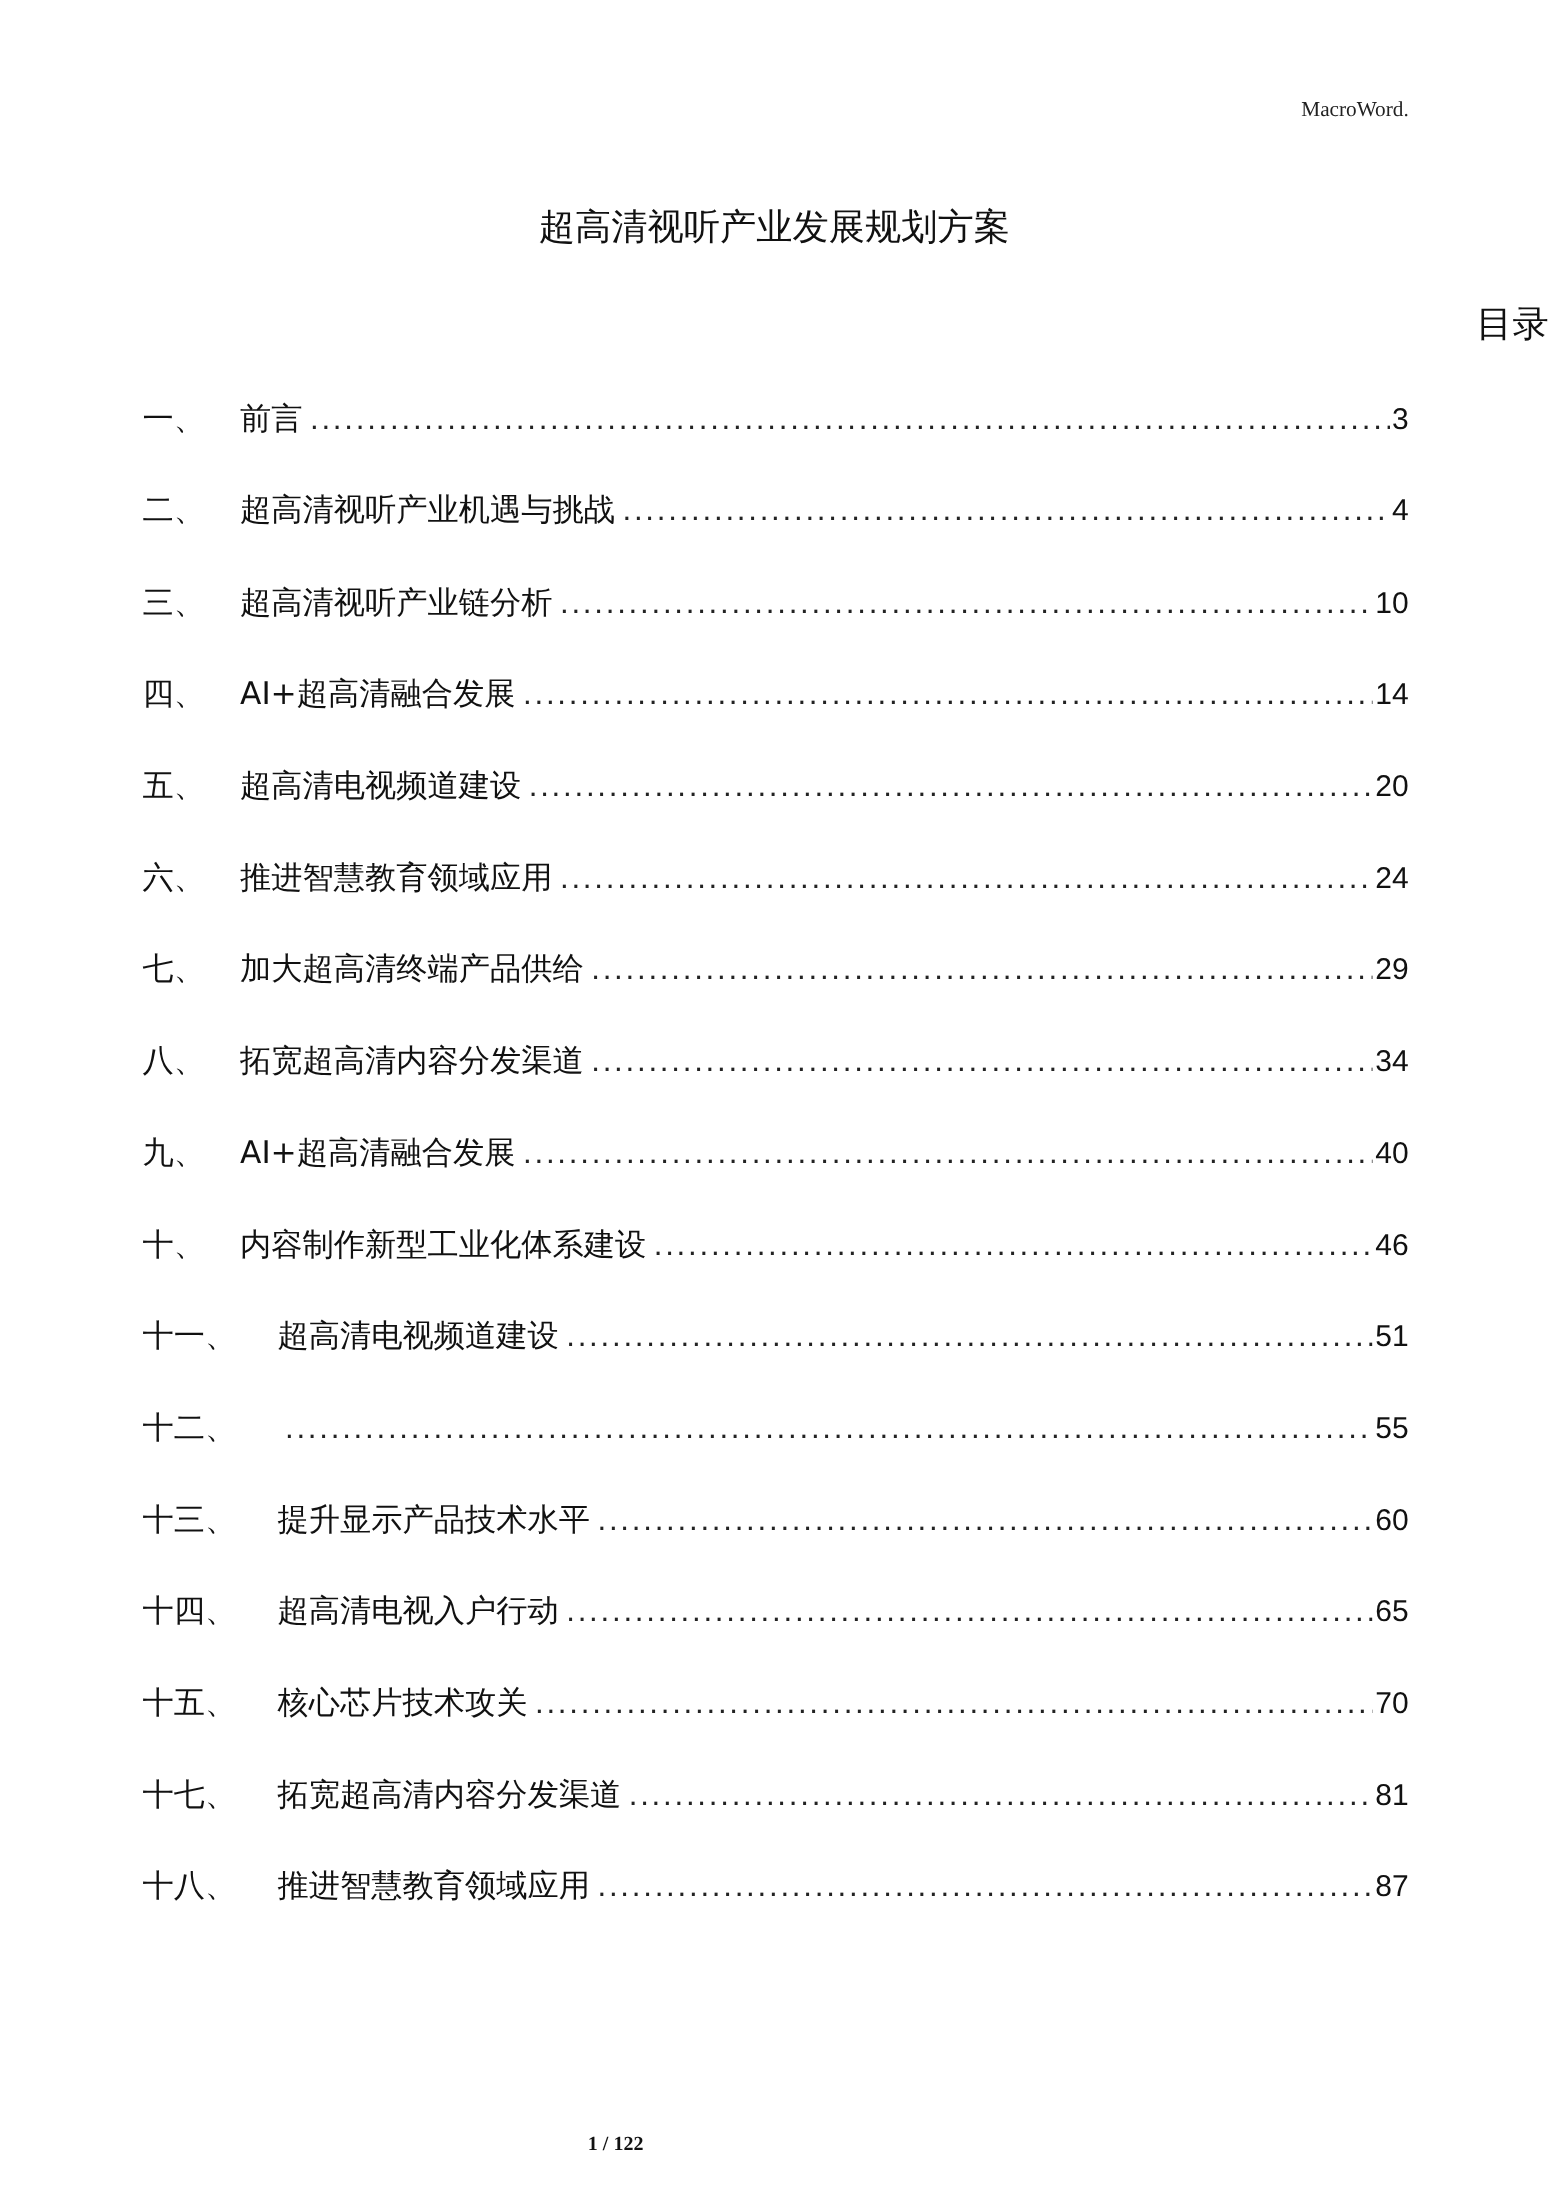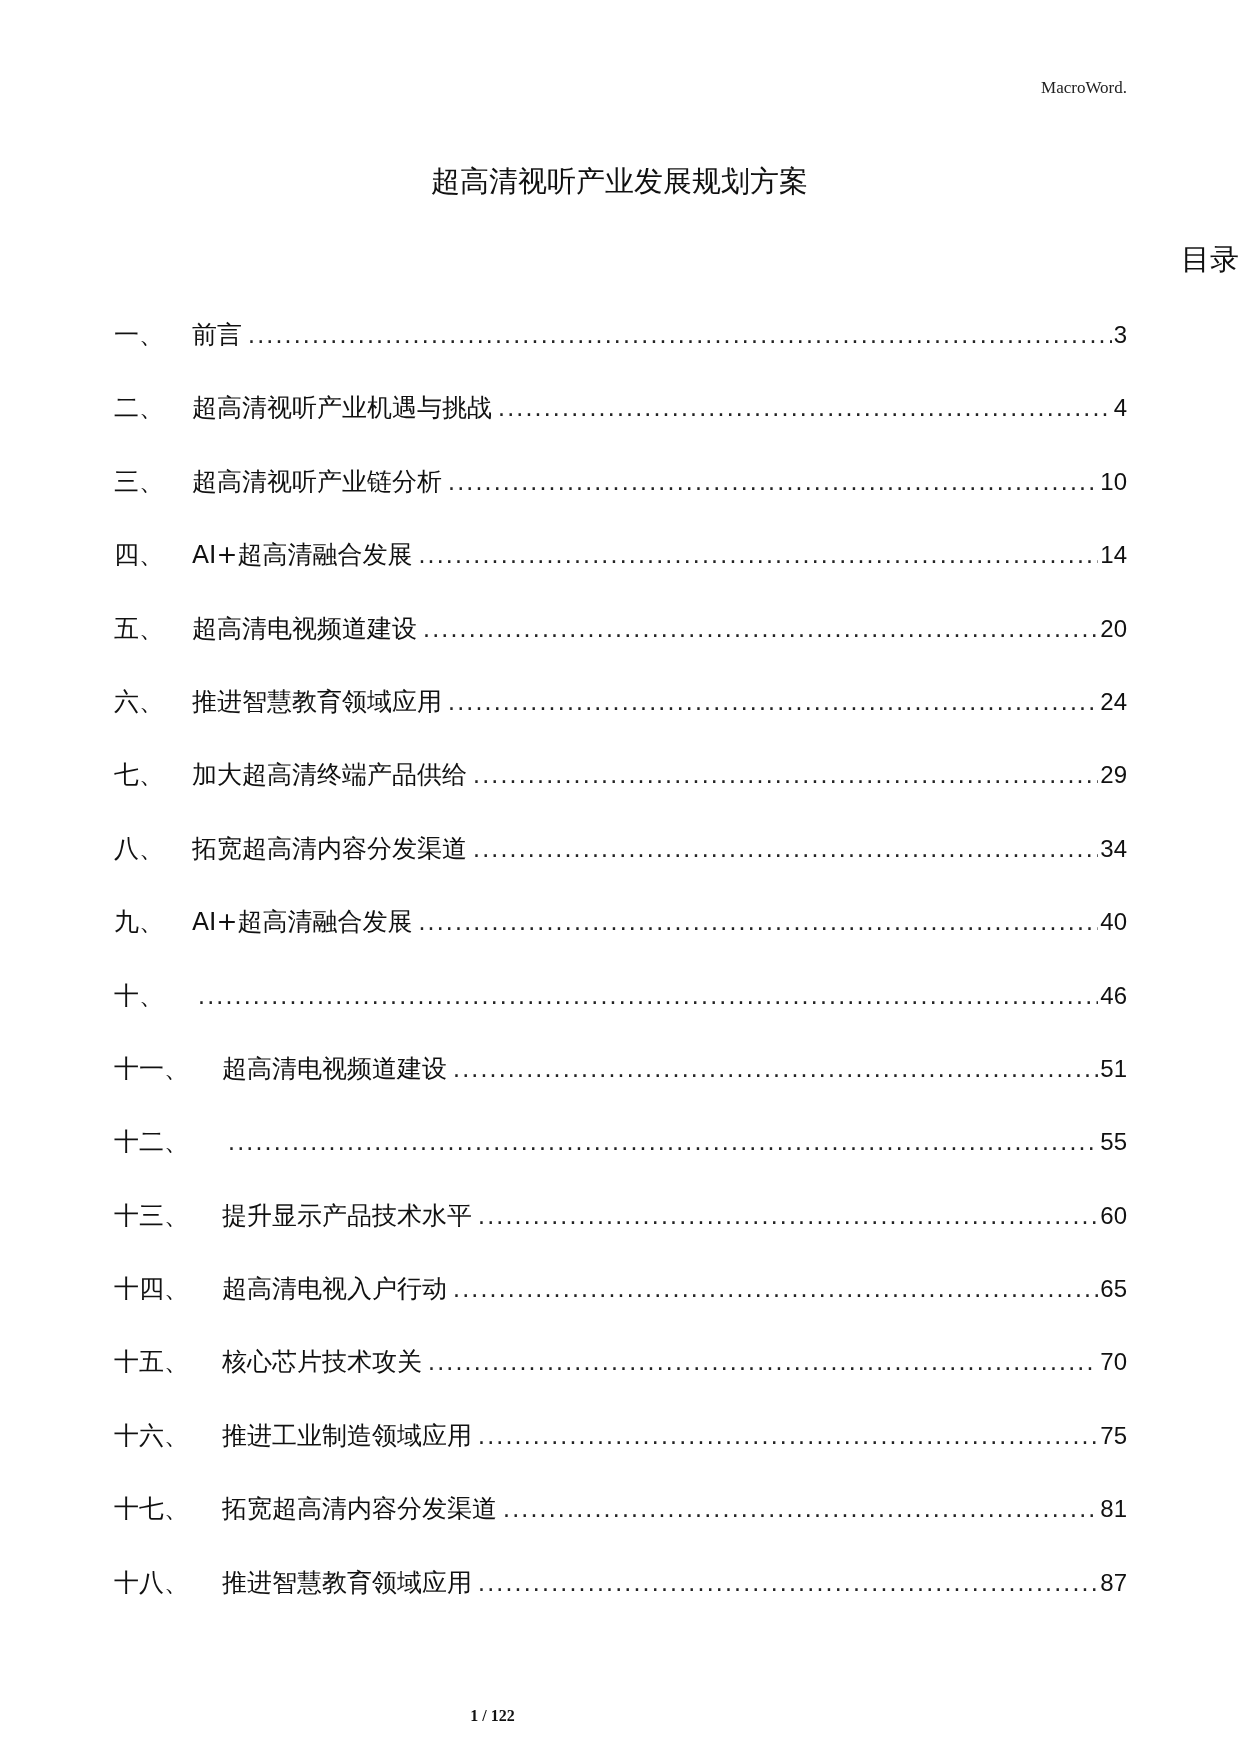--- a/index.html
+++ b/index.html
@@ -75,20 +75,21 @@
       <span class="page">34</span>
     </div>
   <div class="entry">
       <span class="num">九、</span>
       <span class="label">AI+超高清融合发展</span>
       <span class="leader"></span>
       <span class="page">40</span>
     </div>
   <div class="entry">
       <span class="num">十、</span>
+      <span class="label">内容制作新型工业化体系建设</span>
       <span class="leader"></span>
       <span class="page">46</span>
     </div>
   <div class="entry">
       <span class="num wide">十一、</span>
       <span class="label">超高清电视频道建设</span>
       <span class="leader"></span>
       <span class="page">51</span>
     </div>
   <div class="entry">
@@ -108,26 +109,20 @@
       <span class="leader"></span>
       <span class="page">65</span>
     </div>
   <div class="entry">
       <span class="num wide">十五、</span>
       <span class="label">核心芯片技术攻关</span>
       <span class="leader"></span>
       <span class="page">70</span>
     </div>
   <div class="entry">
-      <span class="num wide">十六、</span>
-      <span class="label">推进工业制造领域应用</span>
-      <span class="leader"></span>
-      <span class="page">75</span>
-    </div>
-  <div class="entry">
       <span class="num wide">十七、</span>
       <span class="label">拓宽超高清内容分发渠道</span>
       <span class="leader"></span>
       <span class="page">81</span>
     </div>
   <div class="entry">
       <span class="num wide">十八、</span>
       <span class="label">推进智慧教育领域应用</span>
       <span class="leader"></span>
       <span class="page">87</span>

